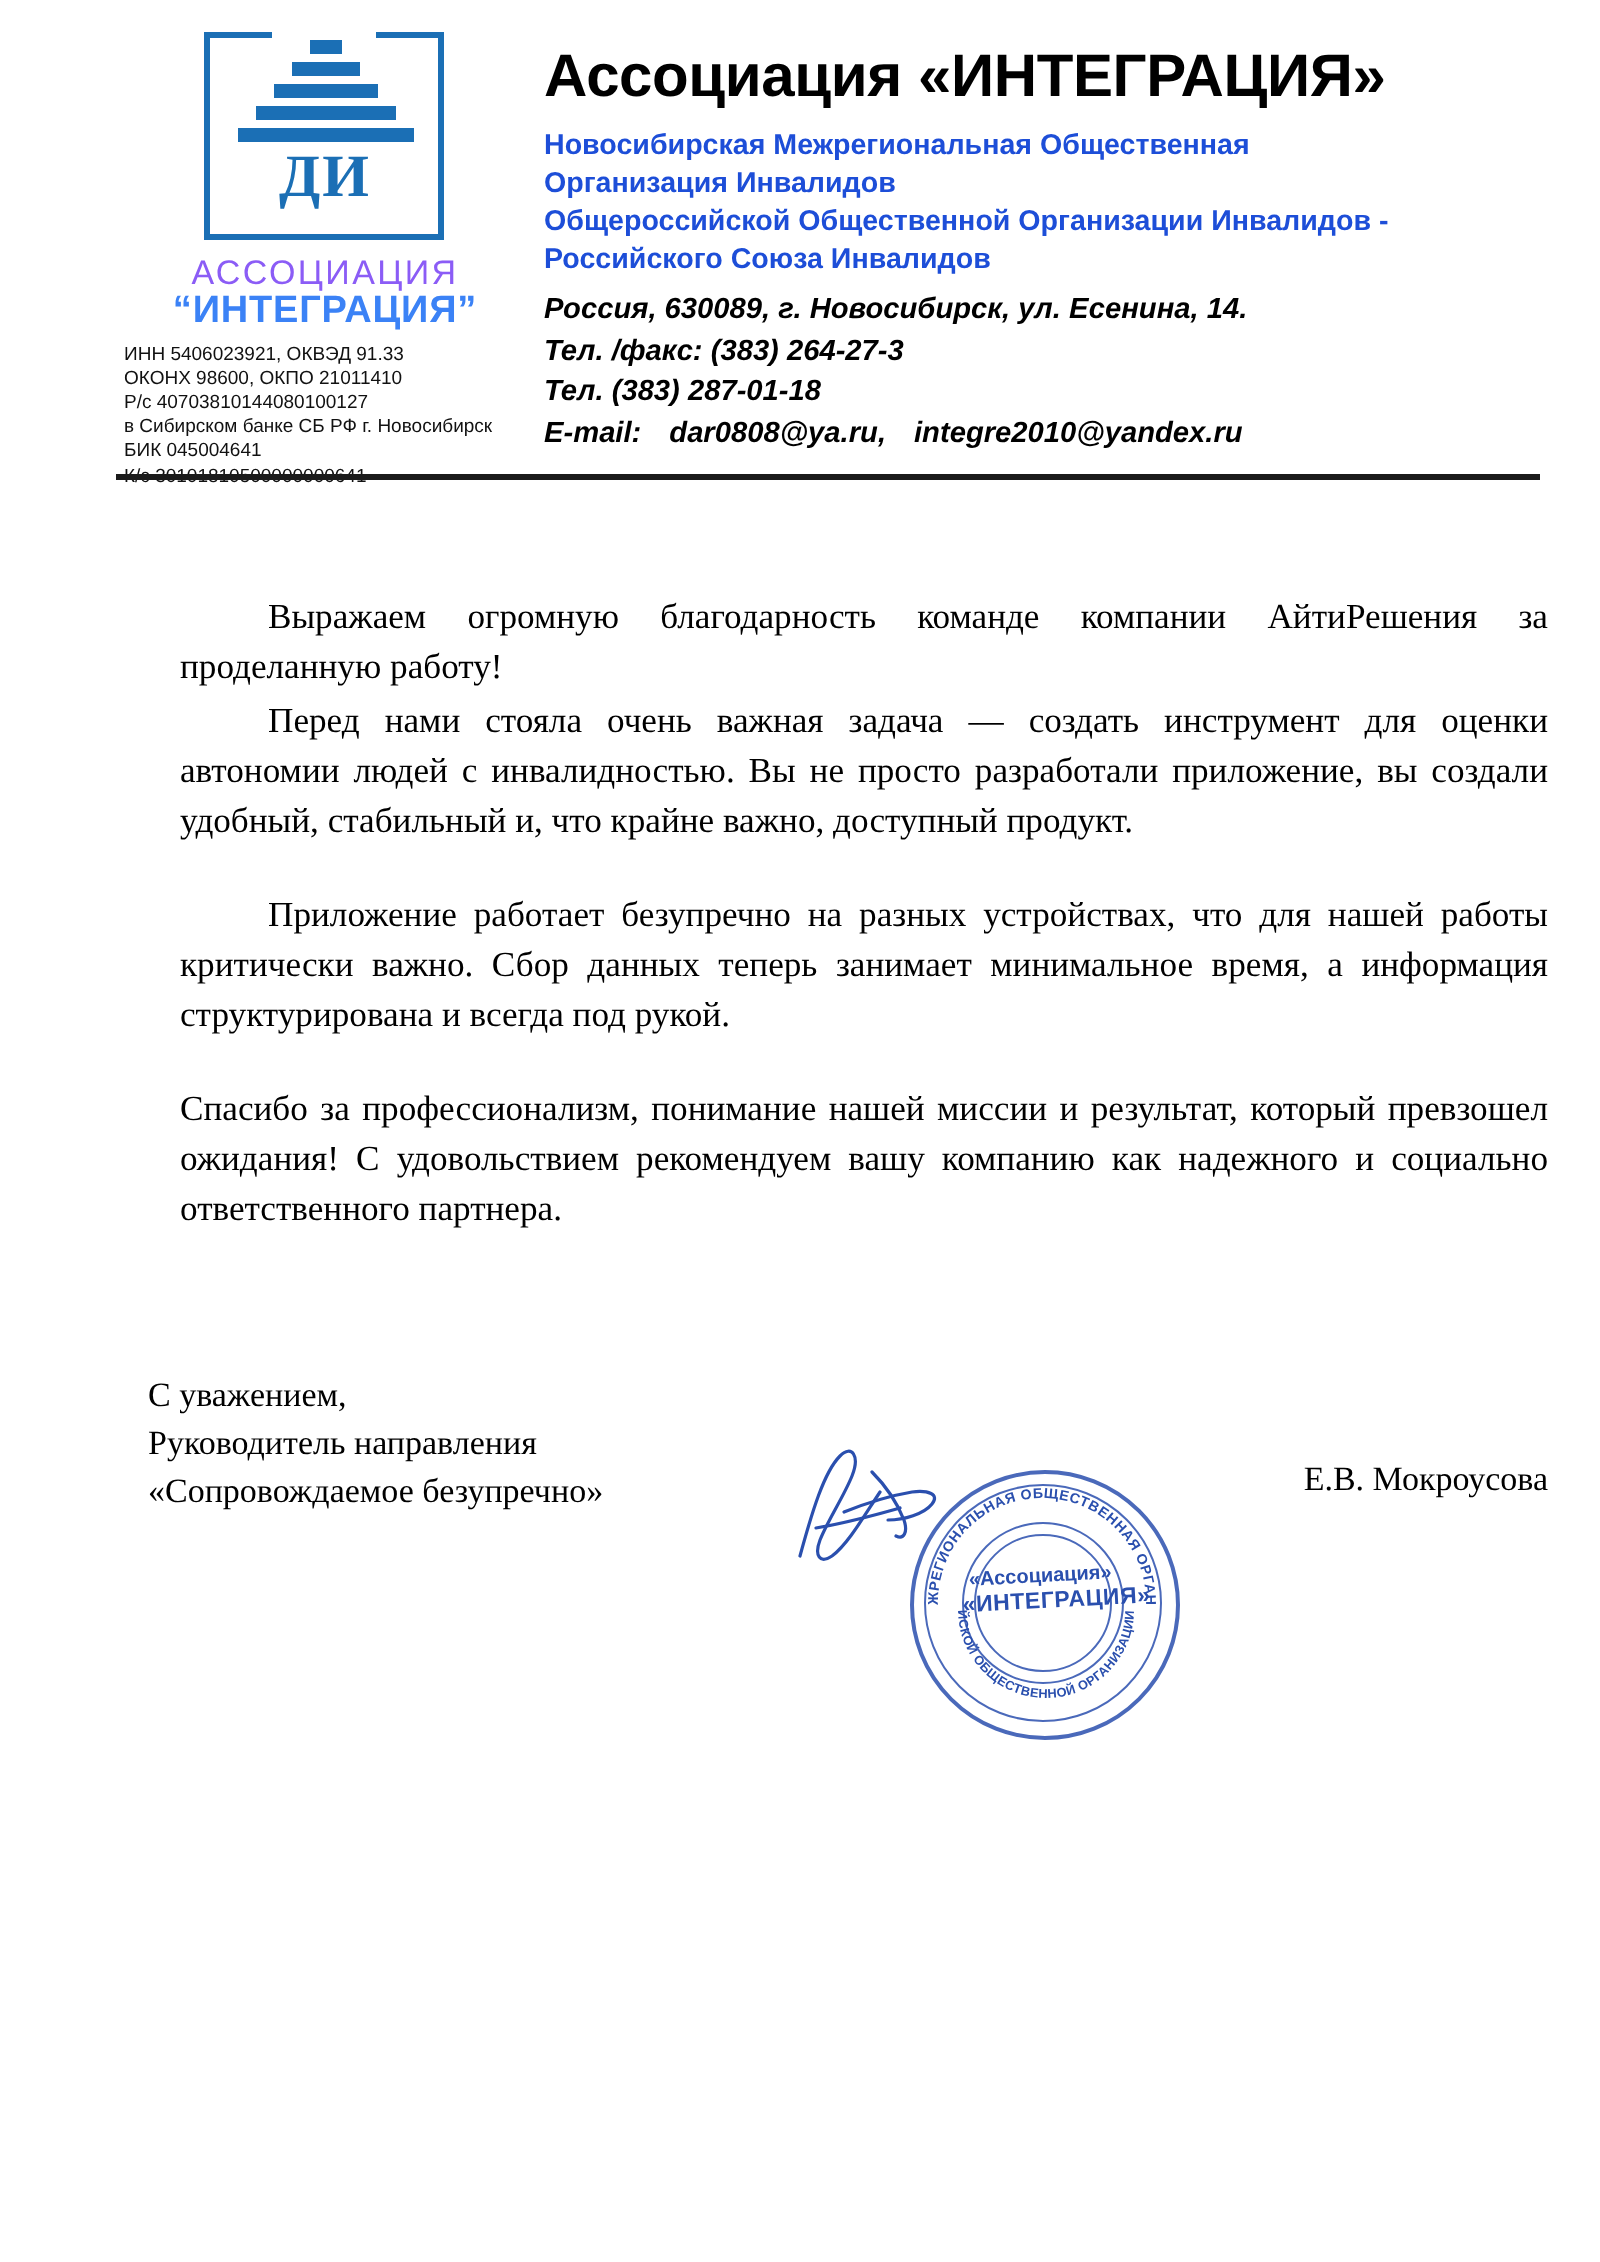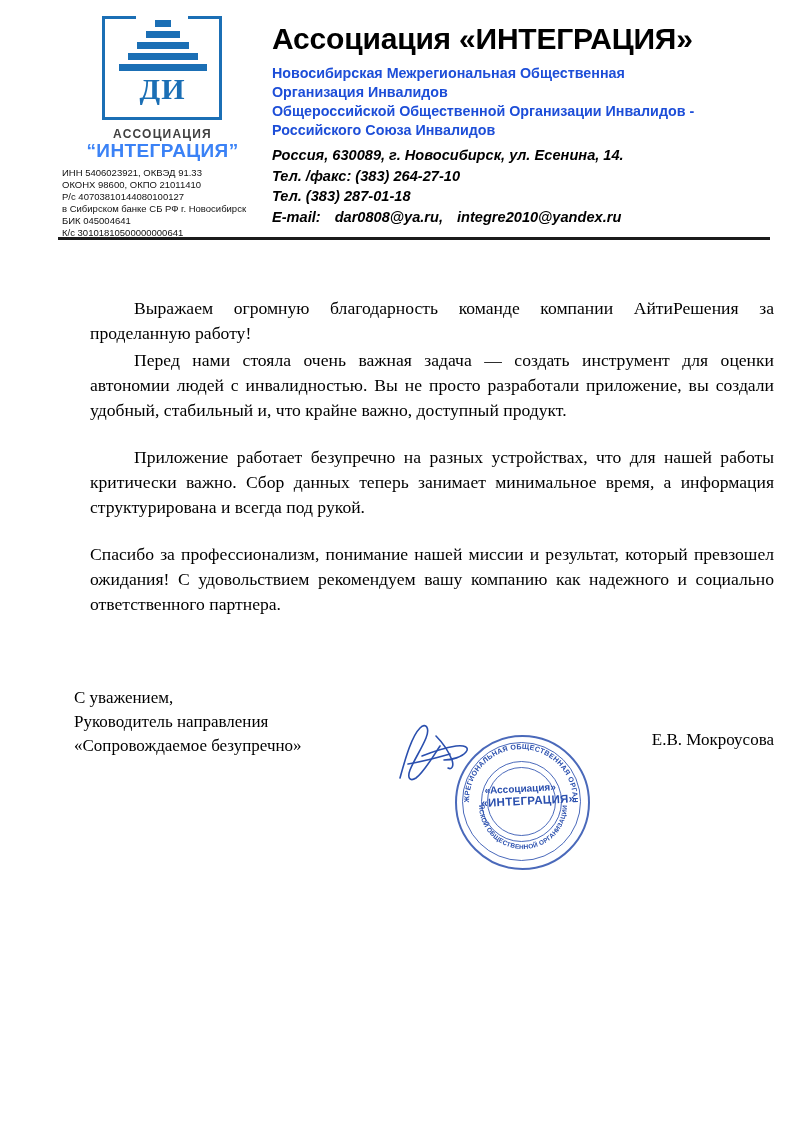--- a/index.html
+++ b/index.html
@@ -84,23 +84,23 @@
   #logo-frame-top-l { left: 8px;  width: 34px; }
   #logo-frame-top-r { left: 94px; width: 34px; }
 
   #logo-text {
     text-align: center;
     margin-top: 2px;
     line-height: 1.05;
   }
   #logo-text .l1 {
     font-family: "Liberation Sans", sans-serif;
-    font-weight: bold;
-    font-size: 12px;
-    color: #404040;
+    font-weight: normal;
+    font-size: 17px;
+    color: #8b5cf6;
     letter-spacing: 1.2px;
   }
   #logo-text .l2 {
     font-family: "Liberation Sans", sans-serif;
     font-weight: bold;
     font-size: 19px;
     color: #3b82f6;
     letter-spacing: 0.4px;
   }
 
@@ -289,21 +289,21 @@
     <div id="org-sub">
       <div>Новосибирская Межрегиональная Общественная</div>
       <div>Организация Инвалидов</div>
       <div>Общероссийской Общественной Организации Инвалидов -</div>
       <div>Российского Союза Инвалидов</div>
     </div>
   </div>
 
   <div id="contacts">
     <div>Россия, 630089, г. Новосибирск, ул. Есенина, 14.</div>
-    <div>Тел. /факс: (383) 264-27-10</div>
+    <div>Тел. /факс: (383) 264-27-3</div>
     <div>Тел. (383) 287-01-18</div>
     <div class="email">
       <span>E-mail:</span><span>dar0808@ya.ru,</span><span>integre2010@yandex.ru</span>
     </div>
   </div>
 
   <div id="rule"></div>
 </div>
 
 <div id="letter-body">

